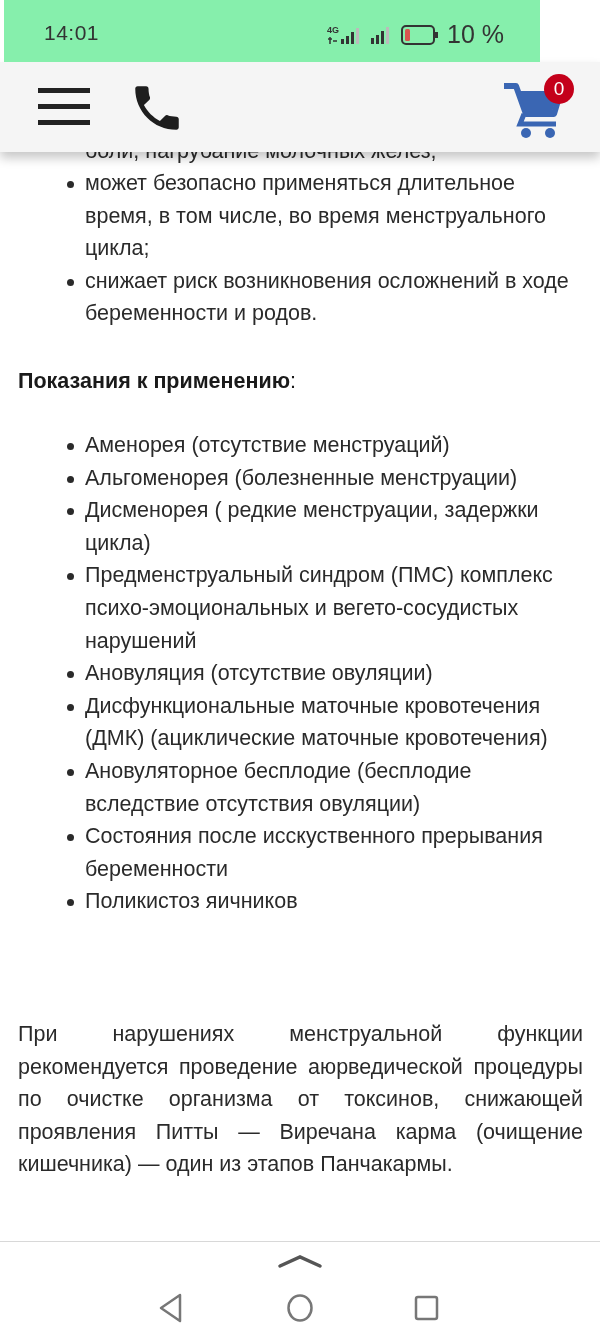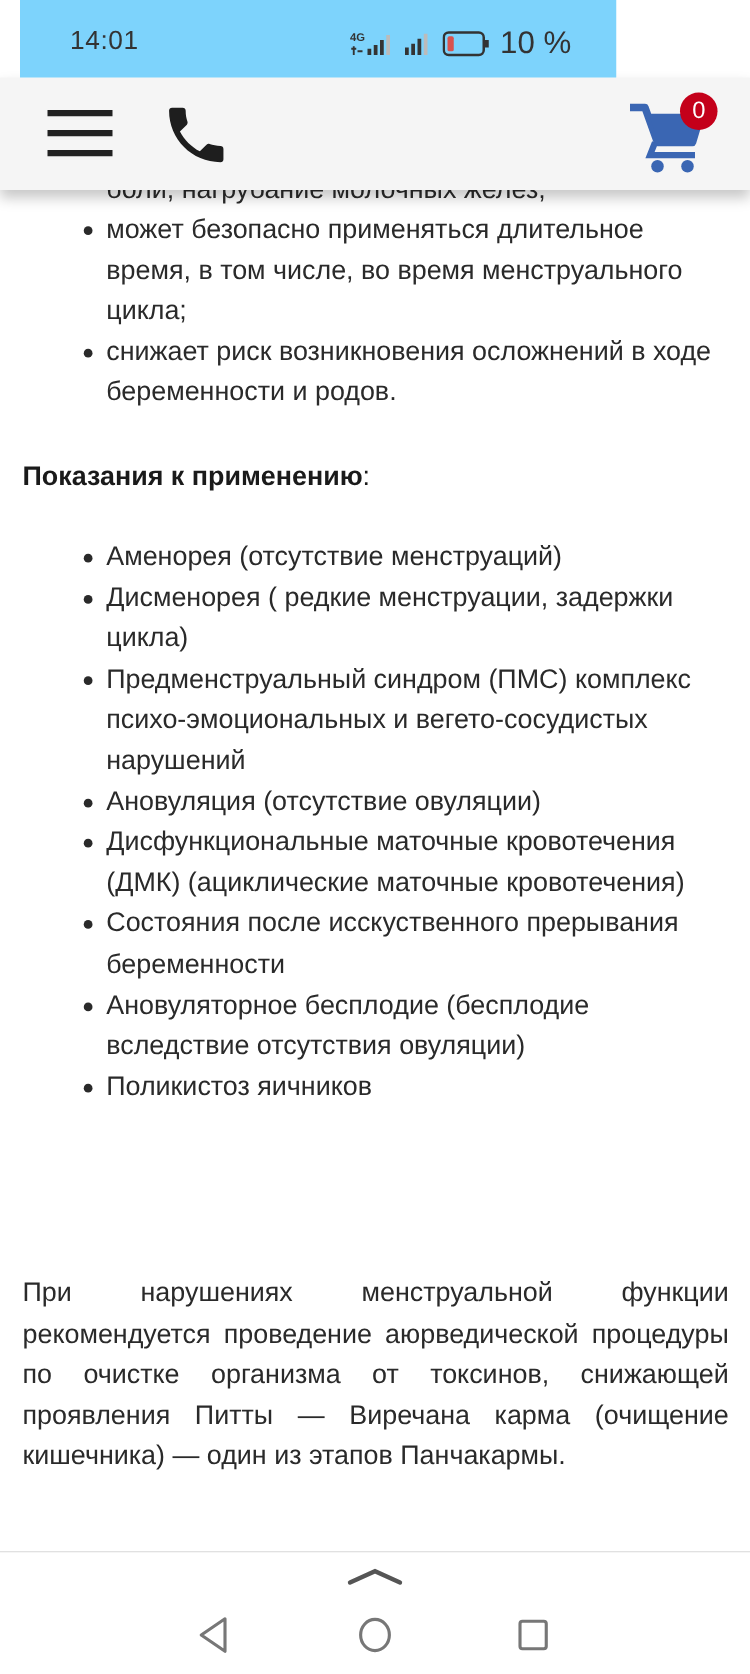--- a/index.html
+++ b/index.html
@@ -1,19 +1,19 @@
 <!DOCTYPE html>
 <html><head>
 <meta charset="utf-8">
 <style>
   * { box-sizing: border-box; margin: 0; padding: 0; }
   html, body { width: 600px; height: 1339px; overflow: hidden; background: #ffffff; }
   body { font-family: "Liberation Sans", "DejaVu Sans", sans-serif; color: #222; position: relative; }
 
-  .status-bar { position: absolute; top: 0; left: 16px; width: 477px; height: 62px; background: #7dd3fc; z-index: 3; }
+  .status-bar { position: absolute; top: 0; left: 4px; width: 536px; height: 62px; background: #86efac; z-index: 3; }
   .status-time { position: absolute; left: 40px; top: 21px; font-size: 21px; color: #333; letter-spacing: 0.5px; }
   .status-right { position: absolute; right: 36px; top: 20px; display: flex; align-items: center; gap: 8px; }
   .status-right .pct { font-size: 25px; color: #333; }
 
   .app-header { position: absolute; top: 62px; left: 0; width: 600px; height: 90px; background: #f5f5f5; z-index: 2;
     box-shadow: 0 6px 10px rgba(0,0,0,0.22); }
   .menu-btn { position: absolute; left: 38px; top: 26px; width: 52px; height: 38px; cursor: pointer; }
   .menu-btn span { display: block; height: 5px; background: #222; margin-bottom: 11px; }
   .phone-btn { position: absolute; left: 128px; top: 17px; width: 58px; height: 58px; cursor: pointer; }
   .cart-btn { position: absolute; left: 500px; top: 10px; width: 80px; height: 70px; cursor: pointer; }
@@ -95,26 +95,27 @@
     <li>может безопасно применяться длительное время, в том числе, во время менструального цикла;</li>
     <li>снижает риск возникновения осложнений в ходе беременности и родов.</li>
   </ul>
 
   <div class="section-title">
     <b>Показания к применению</b><span>:</span>
   </div>
 
   <ul class="bullets" style="top:429px;">
     <li>Аменорея (отсутствие менструаций)</li>
+    <li>Альгоменорея (болезненные менструации)</li>
     <li>Дисменорея ( редкие менструации, задержки цикла)</li>
     <li>Предменструальный синдром (ПМС) комплекс психо-эмоциональных и вегето-сосудистых нарушений</li>
     <li>Ановуляция (отсутствие овуляции)</li>
     <li>Дисфункциональные маточные кровотечения (ДМК) (ациклические маточные кровотечения)</li>
+    <li>Ановуляторное бесплодие (бесплодие вследствие отсутствия овуляции)</li>
     <li>Состояния после исскуственного прерывания беременности</li>
-    <li>Ановуляторное бесплодие (бесплодие вследствие отсутствия овуляции)</li>
     <li>Поликистоз яичников</li>
   </ul>
 
   <p class="paragraph">При нарушениях менструальной функции рекомендуется проведение аюрведической процедуры по очистке организма от токсинов, снижающей проявления Питты — Виречана карма (очищение кишечника) — один из этапов Панчакармы.</p>
 </div>
 
 <div class="nav-divider"></div>
 <div class="nav-bar">
   <svg class="nav-icon" style="left:277px;top:8px;" width="46" height="22" viewBox="0 0 46 22">
     <path d="M3 16 L23 7 L43 16" fill="none" stroke="#555" stroke-width="3.5" stroke-linecap="round"></path>

